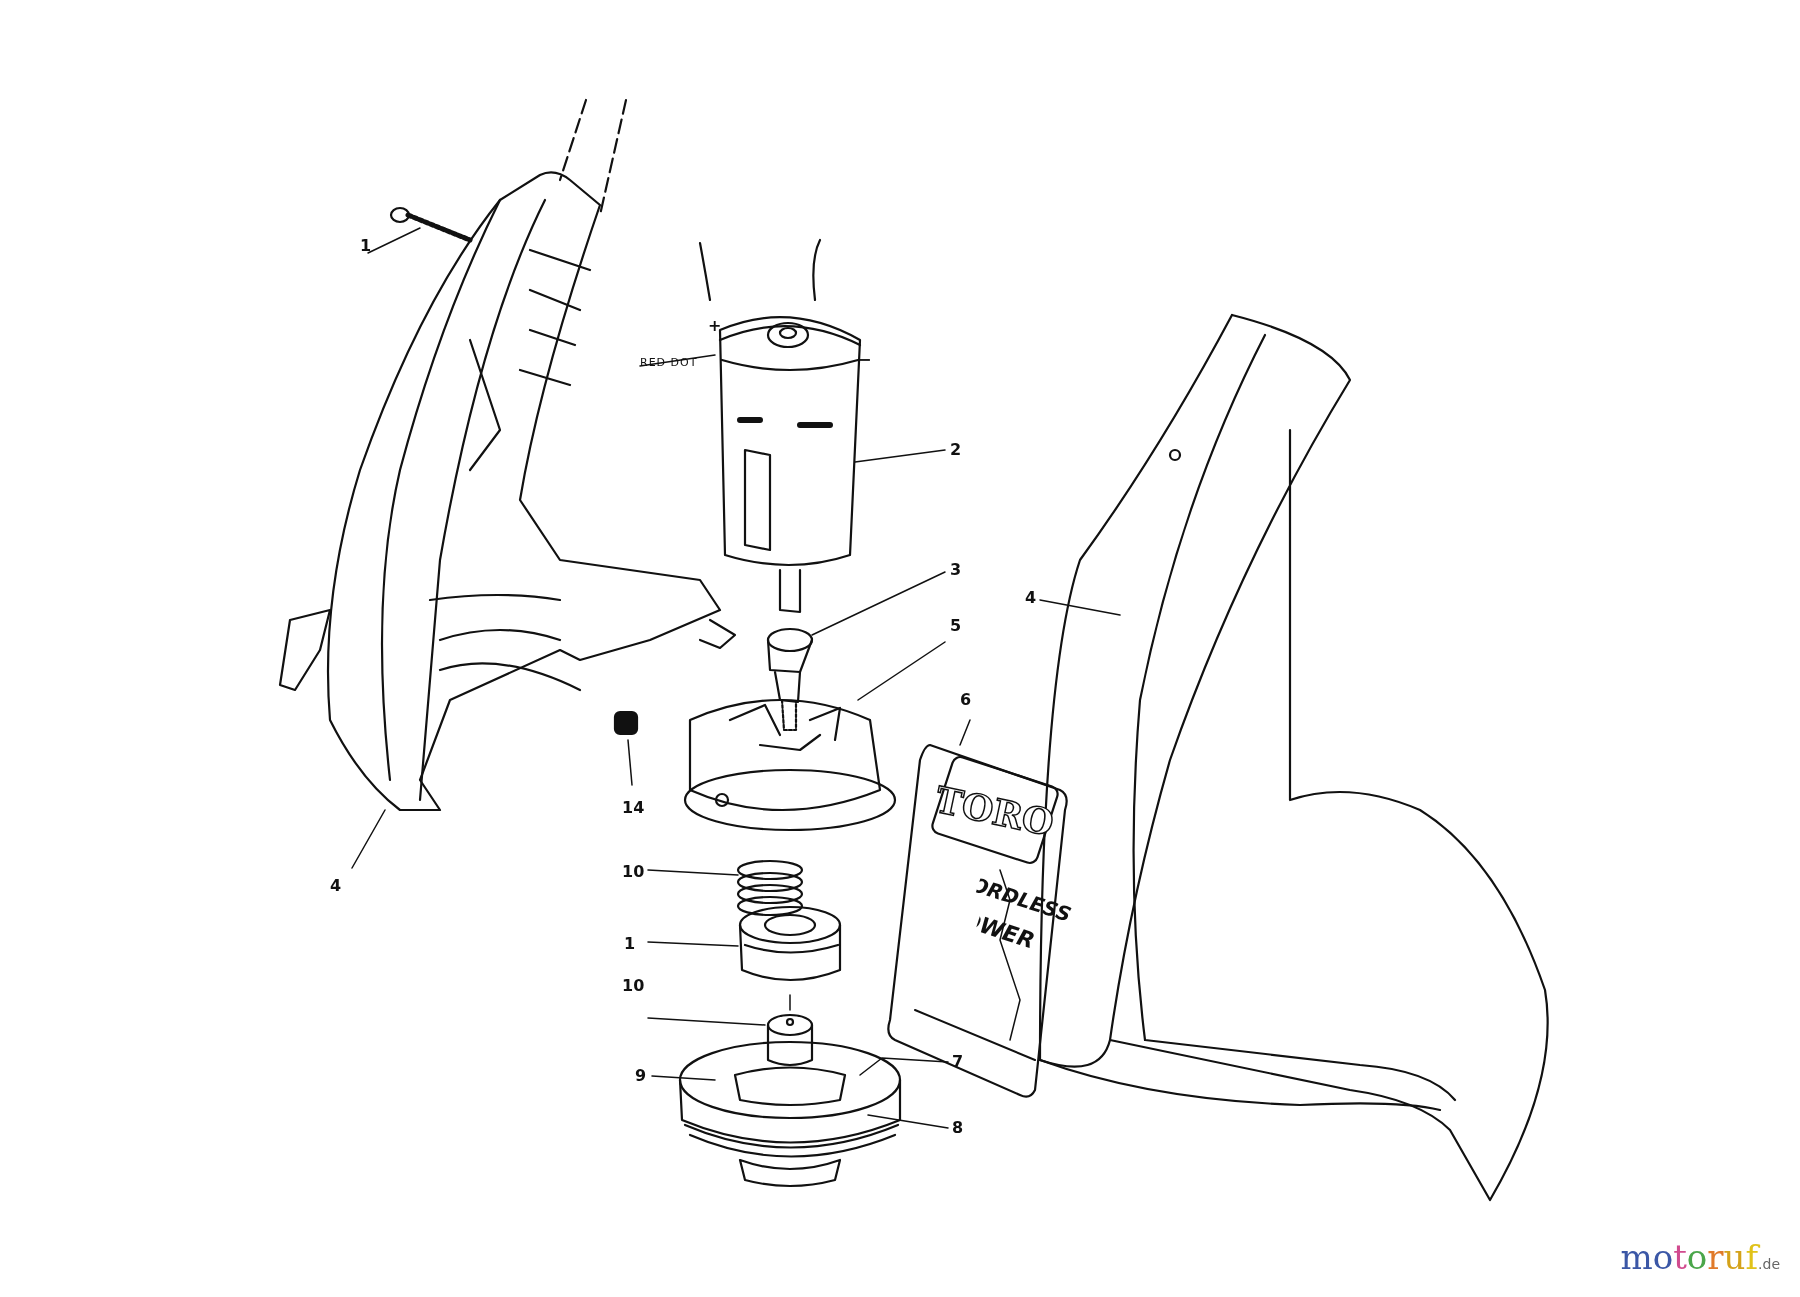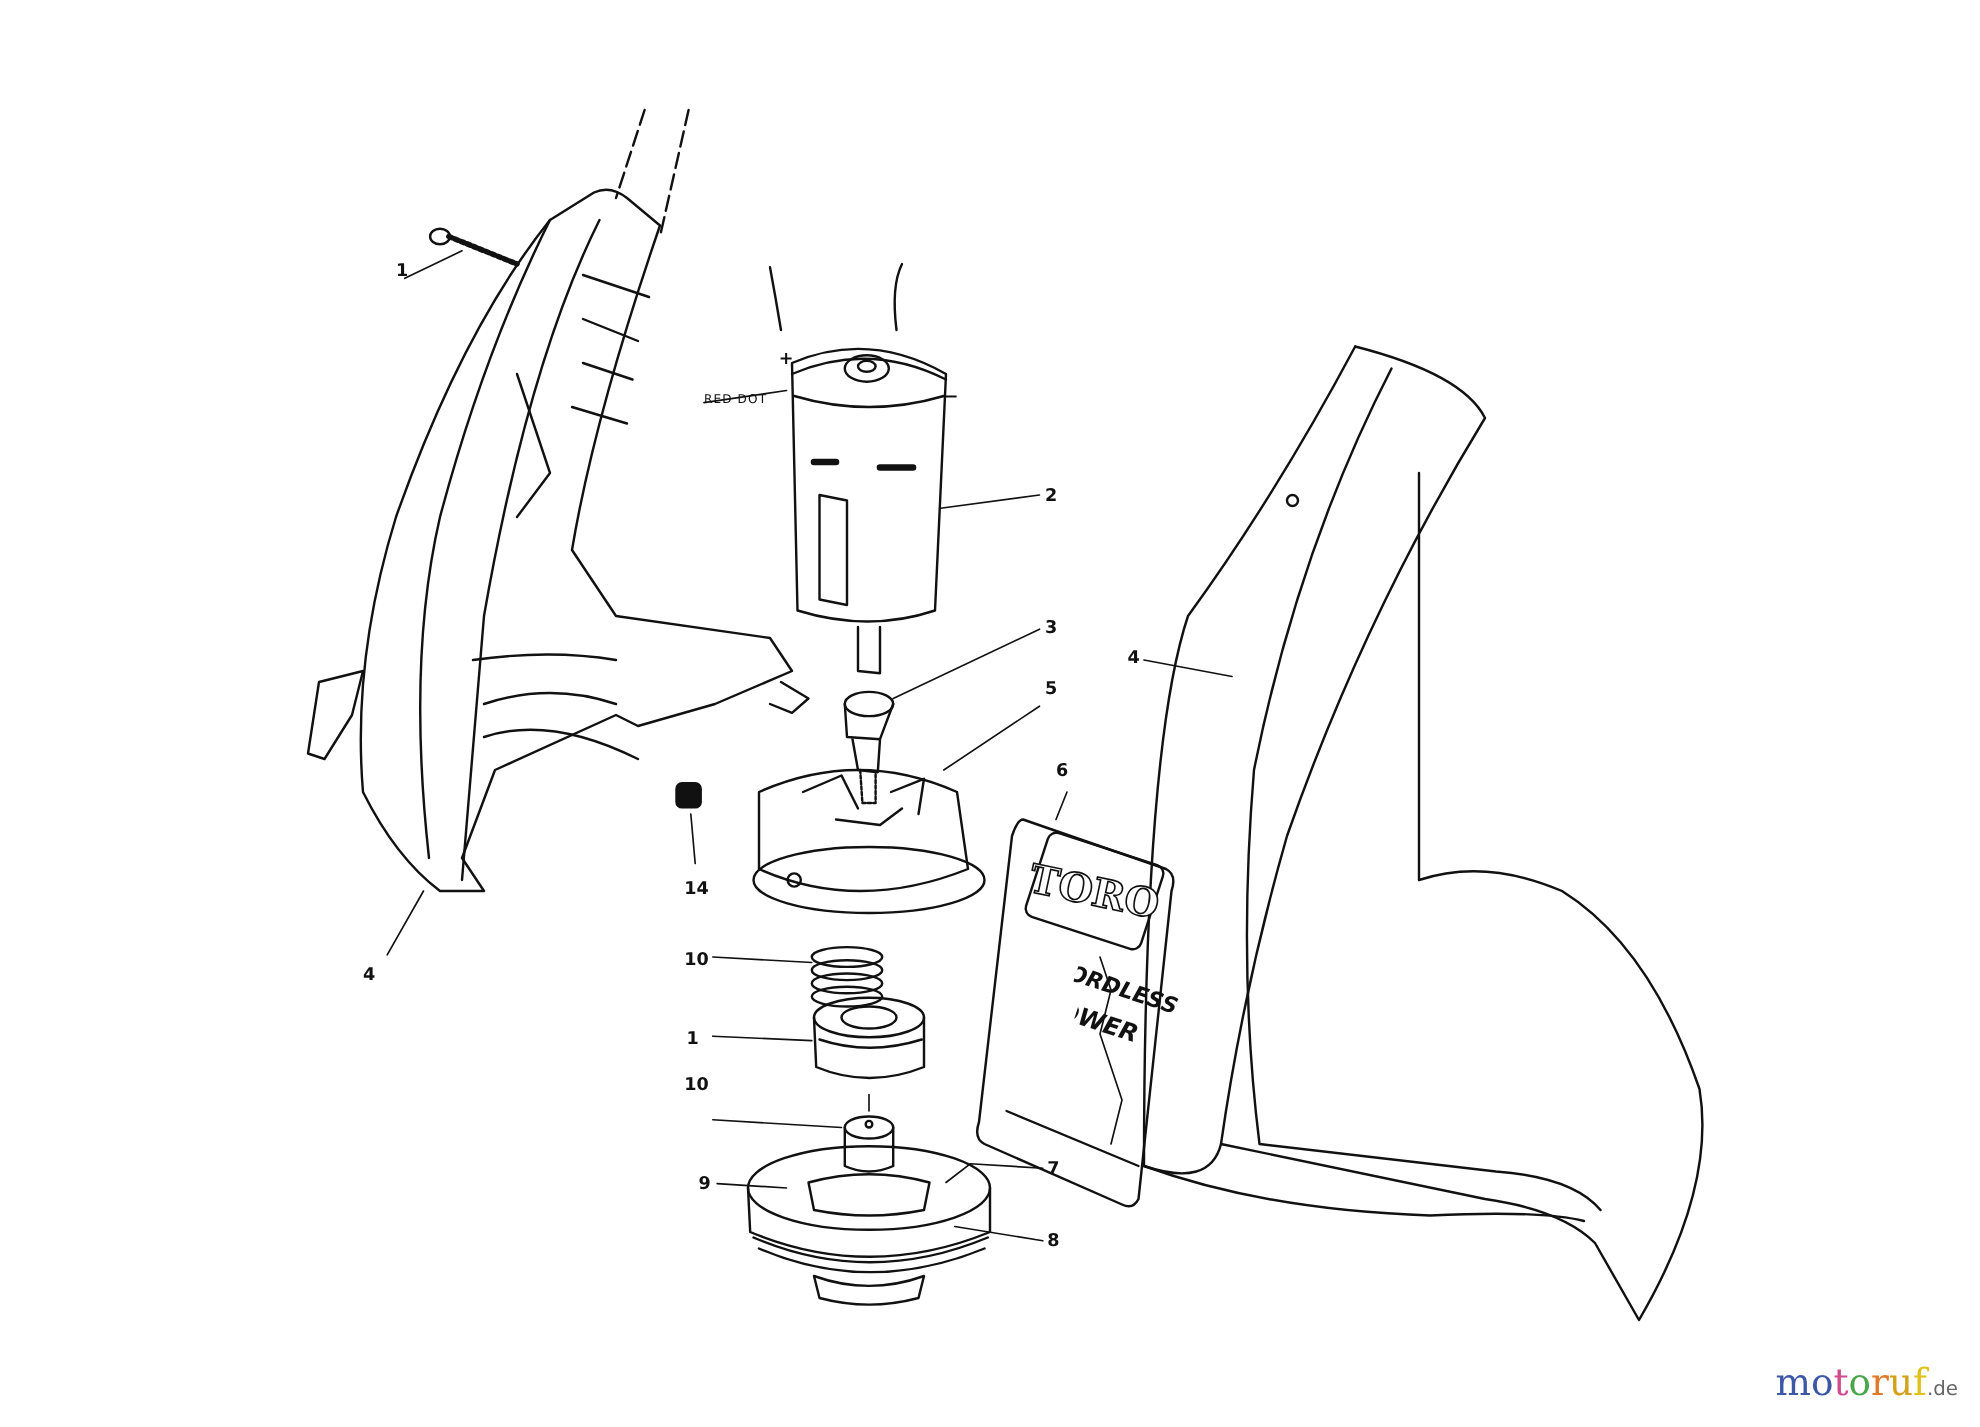--- a/index.html
+++ b/index.html
@@ -2,21 +2,21 @@
 <html><head>
 <meta charset="utf-8">
 <style>
   html,body{margin:0;padding:0;background:#fff;}
   body{width:1800px;height:1297px;position:relative;overflow:hidden;font-family:"Liberation Sans",sans-serif;}
   svg.art{position:absolute;left:0;top:0;}
   .lbl{position:absolute;font-family:"DejaVu Sans",sans-serif;font-size:16px;color:#111;font-weight:bold;}
   .small{font-size:11px;font-weight:normal;letter-spacing:1px;}
   .wm{position:absolute;right:20px;bottom:20px;font-family:"DejaVu Serif",serif;font-size:34px;}
   .wm span{display:inline-block;}
-  .wm .de{font-size:18px;color:#666;font-family:"DejaVu Sans",sans-serif;}
+  .wm .de{font-size:14px;color:#666;font-family:"DejaVu Sans",sans-serif;}
 </style>
 </head>
 <body>
 
 <svg class="art" width="1800" height="1297" viewBox="0 0 1800 1297" fill="none" stroke="#111" stroke-width="2.2" stroke-linejoin="round" stroke-linecap="round">
 
   <path d="M586 100 L560 180 M626 100 L600 215" stroke-dasharray="14 6"></path>
 
   <g>
     <path d="M540 175 Q555 168 570 180 L600 205 Q540 380 520 500 L560 560 L700 580 L720 610 L650 640 L580 660 L560 650 L450 700 L420 780 L440 810 L400 810 Q360 780 330 720 Q320 600 360 470 Q420 300 500 200 Z"></path>

